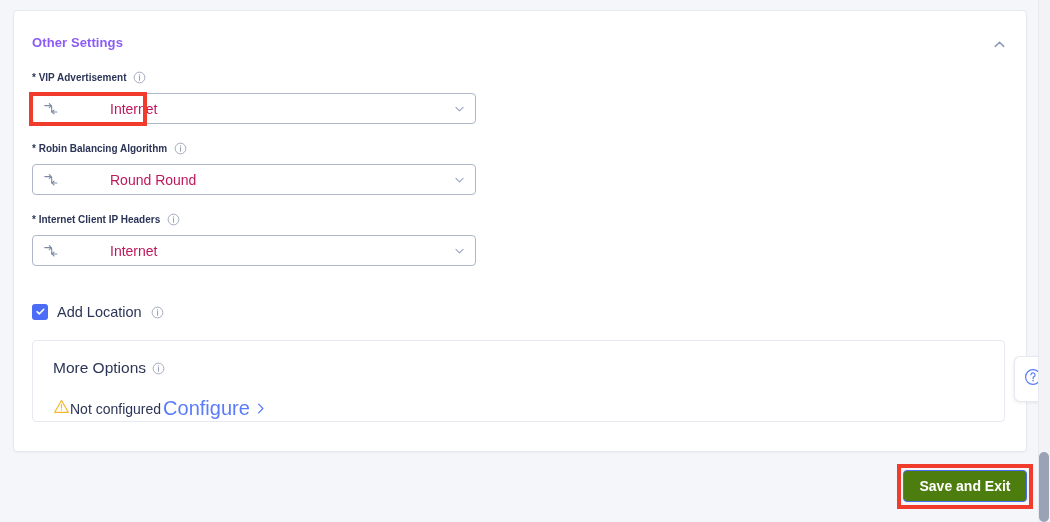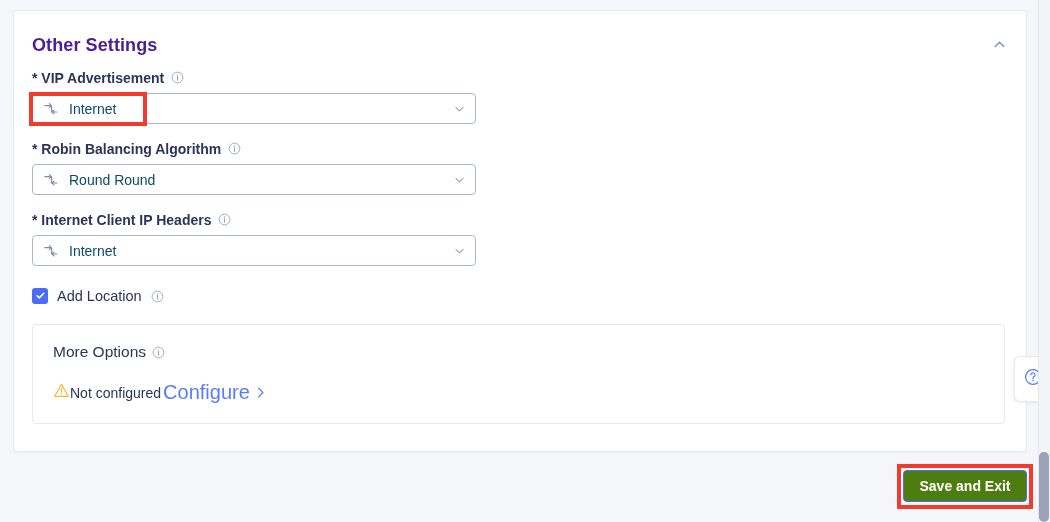--- a/index.html
+++ b/index.html
@@ -36,23 +36,23 @@
   }
 
   .card-header {
     position: relative;
     height: 52px;
   }
   .card-title {
     position: absolute;
     left: 18px;
     top: 24px;
-    font-size: 18px;
+    font-size: 13px;
     font-weight: bold;
-    color: #4c1d95;
+    color: #8b5cf6;
     letter-spacing: .1px;
   }
   .collapse-btn {
     position: absolute;
     right: 14px;
     top: 22px;
     width: 26px;
     height: 26px;
     display: flex;
     align-items: center;
@@ -64,21 +64,21 @@
     position: absolute;
     left: 18px;
     top: 58px;
     right: 18px;
   }
 
   .field {
     position: relative;
   }
   .field-label {
-    font-size: 14px;
+    font-size: 10px;
     font-weight: bold;
     color: #2c3557;
     display: flex;
     align-items: center;
     gap: 7px;
     height: 17px;
     margin-bottom: 7px;
   }
 
   .select-box {
@@ -89,21 +89,22 @@
     border-radius: 4px;
     background: #fff;
     box-sizing: border-box;
     display: flex;
     align-items: center;
     padding-left: 10px;
     gap: 10px;
   }
   .select-value {
     font-size: 14px;
-    color: #0c4a6e;
+    color: #be185d;
+    margin-left: 41px;
   }
   .select-caret {
     position: absolute;
     right: 9px;
     top: 50%;
     transform: translateY(-50%);
     display: flex;
   }
 
   .field-gap { height: 16px; }
@@ -111,41 +112,42 @@
   
   .info-icon { display: inline-flex; }
   .net-icon  { display: inline-flex; flex: 0 0 auto; }
 
   
   .check-row {
     display: flex;
     align-items: center;
     gap: 9px;
     height: 22px;
+    margin-top: 16px;
   }
   .checkbox {
     width: 16px;
     height: 16px;
     border-radius: 3px;
     background: #4a6cf7;
     display: flex;
     align-items: center;
     justify-content: center;
     flex: 0 0 auto;
   }
   .check-label {
     font-size: 14.5px;
     color: #2c3557;
   }
 
   
   .more-panel {
     margin-top: 17px;
     width: 973px;
-    height: 100px;
+    height: 82px;
     border: 1px solid #e6e9f0;
     border-radius: 4px;
     background: #fff;
     box-sizing: border-box;
     position: relative;
   }
   .more-title {
     position: absolute;
     left: 20px;
     top: 18px;

